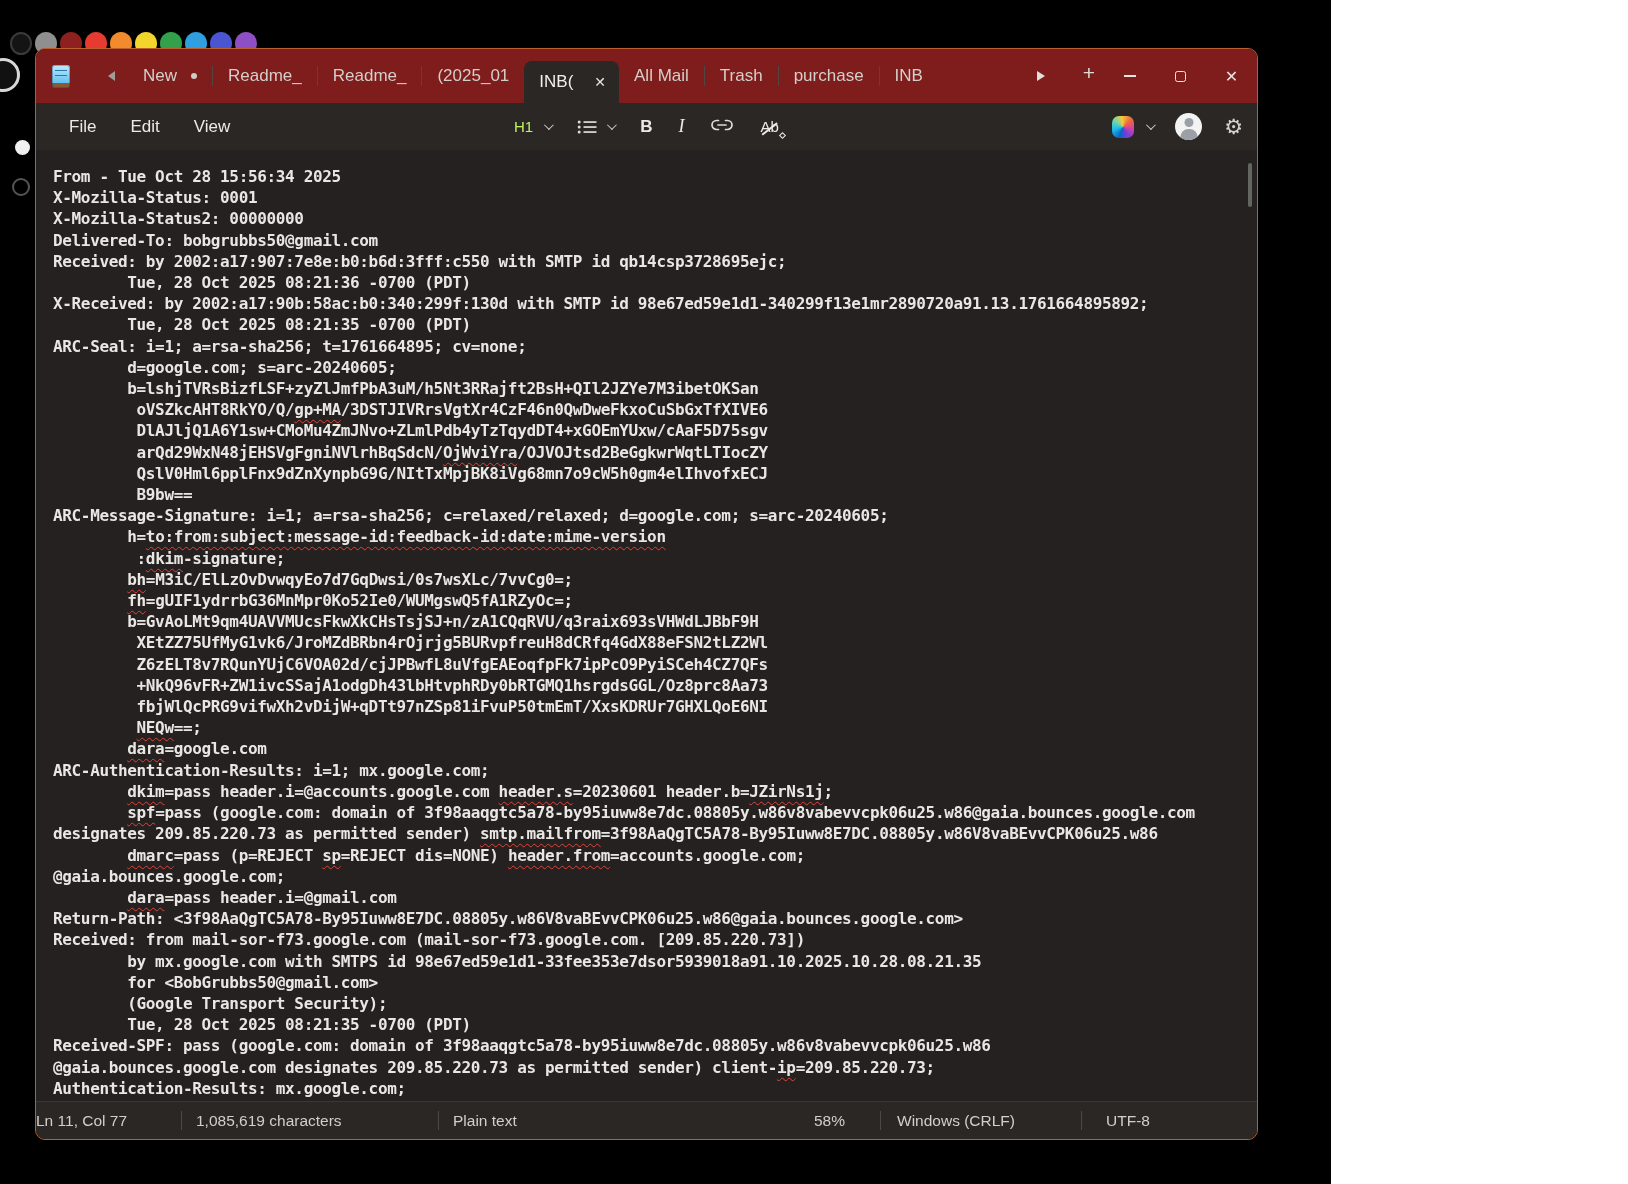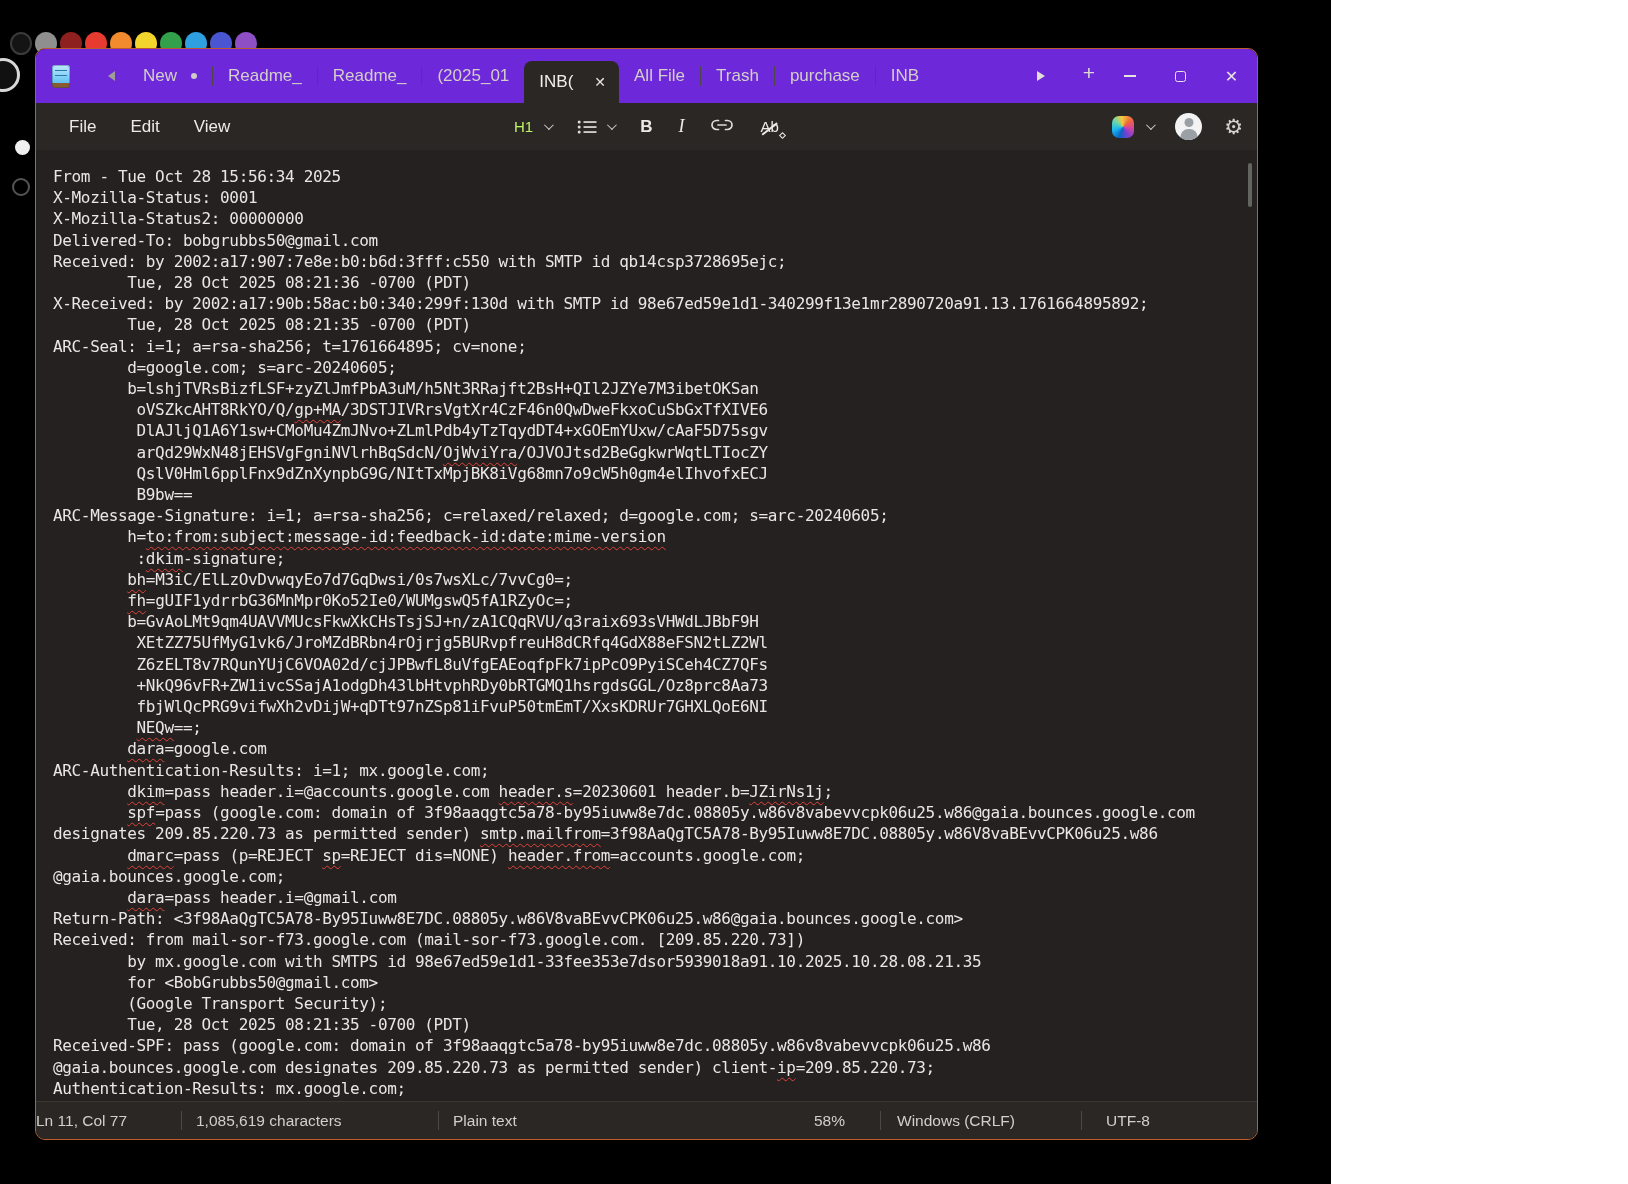--- a/index.html
+++ b/index.html
@@ -15,21 +15,21 @@
   .edge-ring-top { position:absolute; left:-14px; top:58px; width:34px; height:34px; border:3px solid #d8d8d8; border-radius:50%; background:#111; }
   .edge-dot { position:absolute; left:15px; top:140px; width:15px; height:15px; border-radius:50%; background:#f0f0f0; }
   .edge-ring { position:absolute; left:12px; top:178px; width:18px; height:18px; border:2px solid #555; border-radius:50%; }
 
   
   .window { position:absolute; left:35px; top:48px; width:1223px; height:1092px;
             border:1.5px solid #bb5d2e; border-radius:10px; overflow:hidden;
             background:#252120; display:flex; flex-direction:column; }
 
   
-  .titlebar { height:54px; background:#6d28d9; display:flex; align-items:flex-end; position:relative; flex:0 0 auto; }
+  .titlebar { height:54px; background:#7f1d1d; display:flex; align-items:flex-end; position:relative; flex:0 0 auto; }
   .app-icon { position:absolute; left:16px; top:16px; width:18px; height:23px; border-radius:3px;
               background:linear-gradient(180deg,#bfe9ff 0%,#63c2f1 78%,#8a5a33 78%,#8a5a33 100%);
               box-shadow:inset 0 0 0 1px rgba(20,60,90,.35); }
   .app-icon::after { content:''; position:absolute; left:3px; right:3px; top:5px; height:10px;
               background:repeating-linear-gradient(180deg,#2f77a8 0 1.5px,transparent 1.5px 5px); }
   .tab-scroll-left { position:absolute; left:72px; top:22px; width:0; height:0;
               border-top:5px solid transparent; border-bottom:5px solid transparent; border-right:7px solid #a09c97; }
   .tabs { position:absolute; left:92px; top:0; right:250px; bottom:0; display:flex; align-items:flex-end; overflow:hidden; }
   .tab { height:54px; display:flex; align-items:center; padding:0 15px; font-size:17px; color:#d3cfca; white-space:nowrap; }
   .tab.active { height:42px; background:#2b2725; border-radius:8px 8px 0 0; color:#f1efec; padding-right:10px; }
@@ -67,21 +67,21 @@
   .avatar::before { content:''; position:absolute; top:5px; left:50%; transform:translateX(-50%);
                     width:9px; height:9px; border-radius:50%; background:#9aa0a6; }
   .avatar::after { content:''; position:absolute; top:16px; left:50%; transform:translateX(-50%);
                    width:17px; height:11px; border-radius:8px 8px 0 0; background:#9aa0a6; }
   .gear { font-size:21px; color:#d6d3ce; }
 
   
   .editor { flex:1 1 auto; background:#252120; position:relative; overflow:hidden;
             padding:16px 0 0 17px; }
   .editor-text { font-family:"DejaVu Sans Mono", monospace; font-size:16px; line-height:21.2px;
-                 color:#e9e7e4; letter-spacing:-0.35px; }
+                 color:#e9e7e4; letter-spacing:-0.35px;font-weight:bold; }
   .line { white-space:pre; }
   .sq { text-decoration:underline; text-decoration-style:wavy; text-decoration-color:#e0443a;
         text-decoration-thickness:1.1px; text-underline-offset:3.5px; }
   .sb-thumb { position:absolute; right:5px; top:13px; width:4px; height:44px; background:#646463; border-radius:2px; }
 
   
   .statusbar { flex:0 0 auto; height:38px; background:#2b2725; border-top:1px solid #3b3733;
                display:flex; align-items:center; font-size:15.5px; color:#d2cfca; }
   .sitem { white-space:nowrap; overflow:hidden; }
   .st-pos { width:145px; }
@@ -134,21 +134,21 @@
           </div>
           <div class="tab-sep"></div>
           <div class="tab">
             <span>(2025_01</span>
           </div>
           <div class="tab active">
             <span>INB(</span>
             <span class="close">✕</span>
           </div>
           <div class="tab">
-            <span>All File</span>
+            <span>All Mail</span>
           </div>
           <div class="tab-sep"></div>
           <div class="tab">
             <span>Trash</span>
           </div>
           <div class="tab-sep"></div>
           <div class="tab">
             <span>purchase</span>
           </div>
           <div class="tab-sep"></div>

